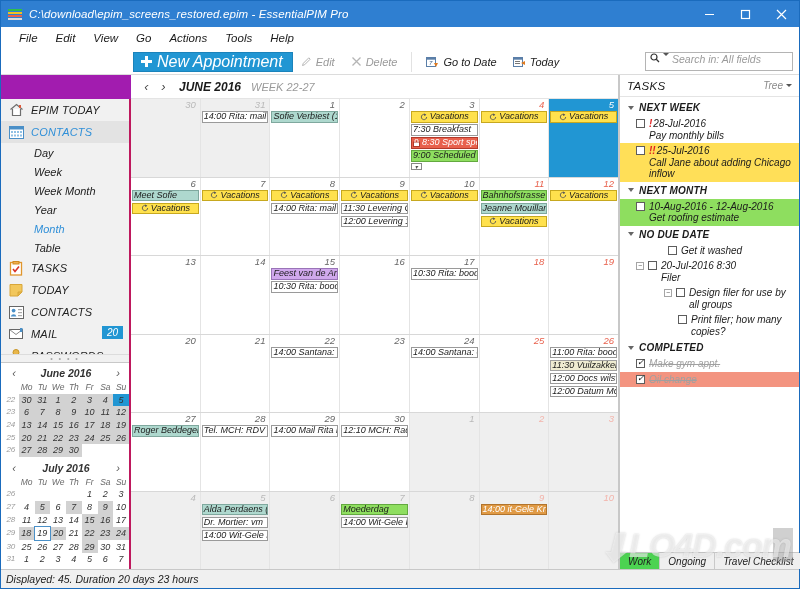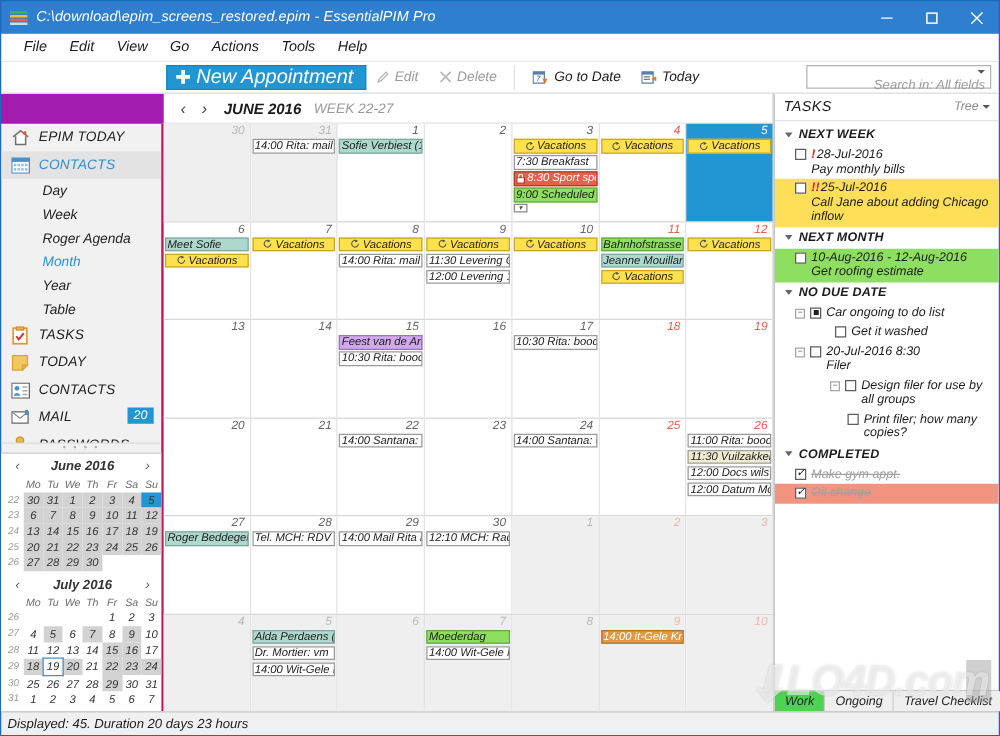--- a/index.html
+++ b/index.html
@@ -42,22 +42,22 @@
              font-size:16px; margin-left:2px; white-space:nowrap;}
   .plus { width:11px; height:11px; position:relative; display:inline-block; }
   .plus::before,.plus::after{ content:""; position:absolute; background:#fff; }
   .plus::before{ left:4px; top:0; width:3px; height:11px; }
   .plus::after{ left:0; top:4px; width:11px; height:3px; }
   .tb-cmd { display:flex; align-items:center; gap:4px; padding:0 8px; height:20px;
             font-size:11px; color:#9a9a9a; white-space:nowrap;}
   .tb-cmd.enabled { color:#1b1b1b; }
   .icon-pencil svg,.icon-x svg,.icon-cal svg { display:block; }
   .search-box { margin-left:auto; margin-right:6px; width:148px; height:19px;
-                border:1px solid #b4b4b4; background:#fff; display:flex; align-items:flex-end;
-                padding:0 4px; gap:3px;flex-direction:column; }
+                border:1px solid #b4b4b4; background:#fff; display:flex; align-items:flex-start;
+                padding:0 4px; gap:3px; }
   .search-box .ph { color:#9a9a9a; font-size:10.5px; white-space:nowrap; }
   .caret-sm { width:0;height:0;border-left:3px solid transparent;border-right:3px solid transparent;
               border-top:3px solid #555; }
 
   
   .body { flex:1 1 auto; display:flex; min-height:0; }
 
   
   .leftnav { width:130px; flex:0 0 130px; background:#f1f1f1; border-right:2px solid #be185d;
              display:flex; flex-direction:column;margin-top:24px; }
@@ -311,23 +311,23 @@
                   <rect x="8" y="9.5" width="2" height="2"></rect>
                   <rect x="11" y="9.5" width="2" height="2"></rect>
                 </g>
               </svg>
           </span>
           <span class="nav-lbl caps">CONTACTS</span>
         </div>
 
         <div class="nav-sub">Day</div>
         <div class="nav-sub">Week</div>
-        <div class="nav-sub">Roger Agenda</div>
+        <div class="nav-sub">Week Month</div>
+        <div class="nav-sub">Year</div>
         <div class="nav-sub active">Month</div>
-        <div class="nav-sub">Year</div>
         <div class="nav-sub">Table</div>
 
         <div class="nav-row big">
           <span class="nav-ico">
             <svg width="14" height="15" viewBox="0 0 14 15">
                 <rect x="1.5" y="1.5" width="11" height="12.5" fill="#fff" stroke="#e0962d" stroke-width="1.3"></rect>
                 <rect x="4" y="0.5" width="6" height="2.5" fill="#f0b050" stroke="#d08a22"></rect>
                 <path d="M4 8 l2 2.5 l4 -5" fill="none" stroke="#d8332a" stroke-width="1.6"></path>
               </svg>
           </span>
@@ -899,25 +899,20 @@
             <span>NEXT MONTH</span>
           </div>
           <div class="tk-item hl-green">
             <span class="cbx"></span>
             <span class="tk-txt">10-Aug-2016 - 12-Aug-2016<br>Get roofing estimate</span>
           </div>
           <div class="tk-group">
             <span class="tri"></span>
             <span>NO DUE DATE</span>
           </div>
-          <div class="tk-item ">
-            <span class="exp">−</span>
-            <span class="cbx partial"></span>
-            <span class="tk-txt">Car ongoing to do list</span>
-          </div>
           <div class="tk-item  tk-indent1">
             <span class="cbx"></span>
             <span class="tk-txt">Get it washed</span>
           </div>
           <div class="tk-item ">
             <span class="exp">−</span>
             <span class="cbx"></span>
             <span class="tk-txt">20-Jul-2016 8:30<br>Filer</span>
           </div>
           <div class="tk-item  tk-indent2">

